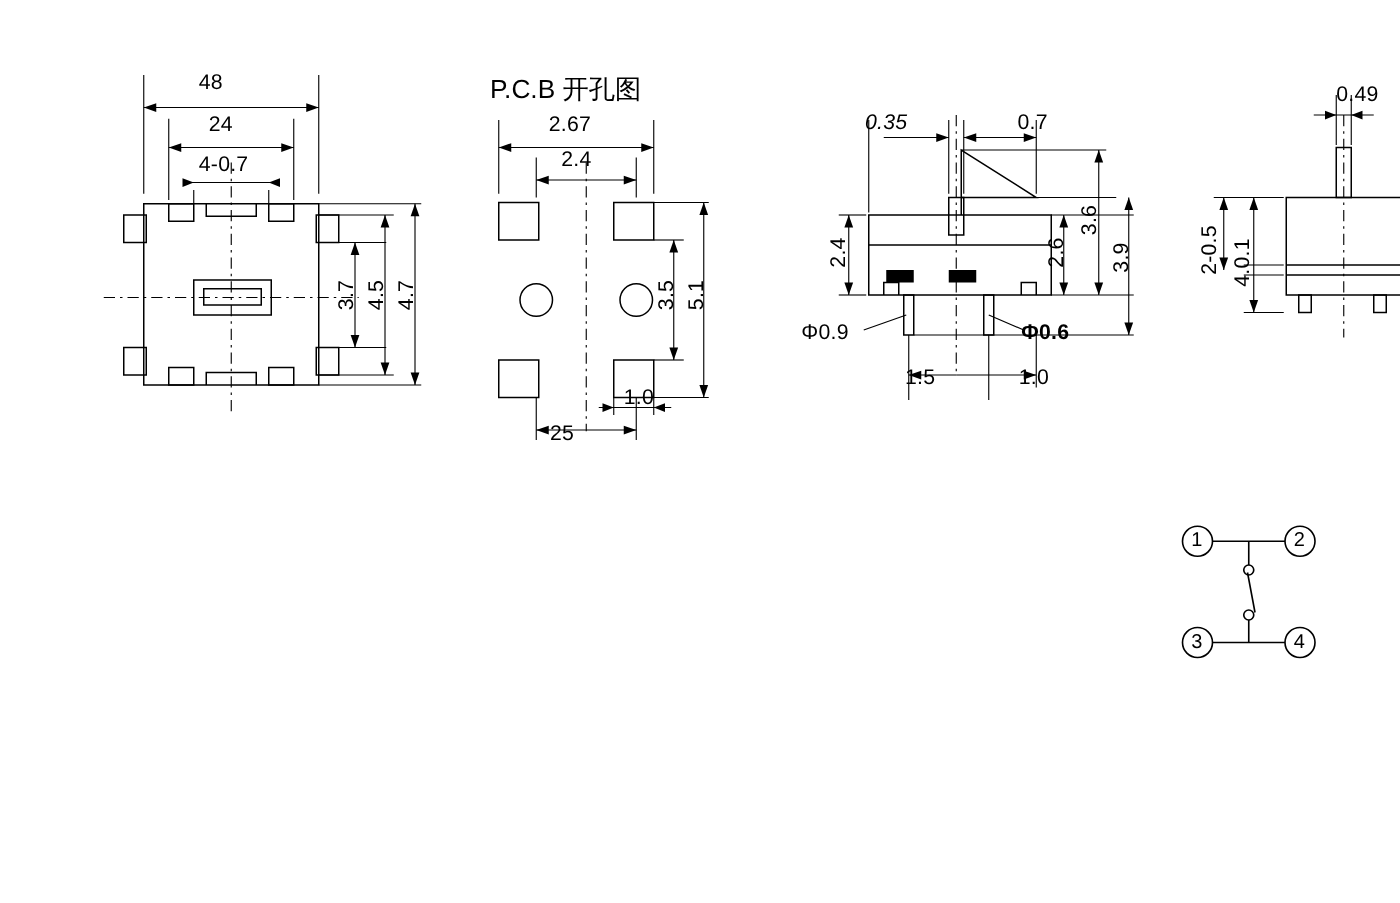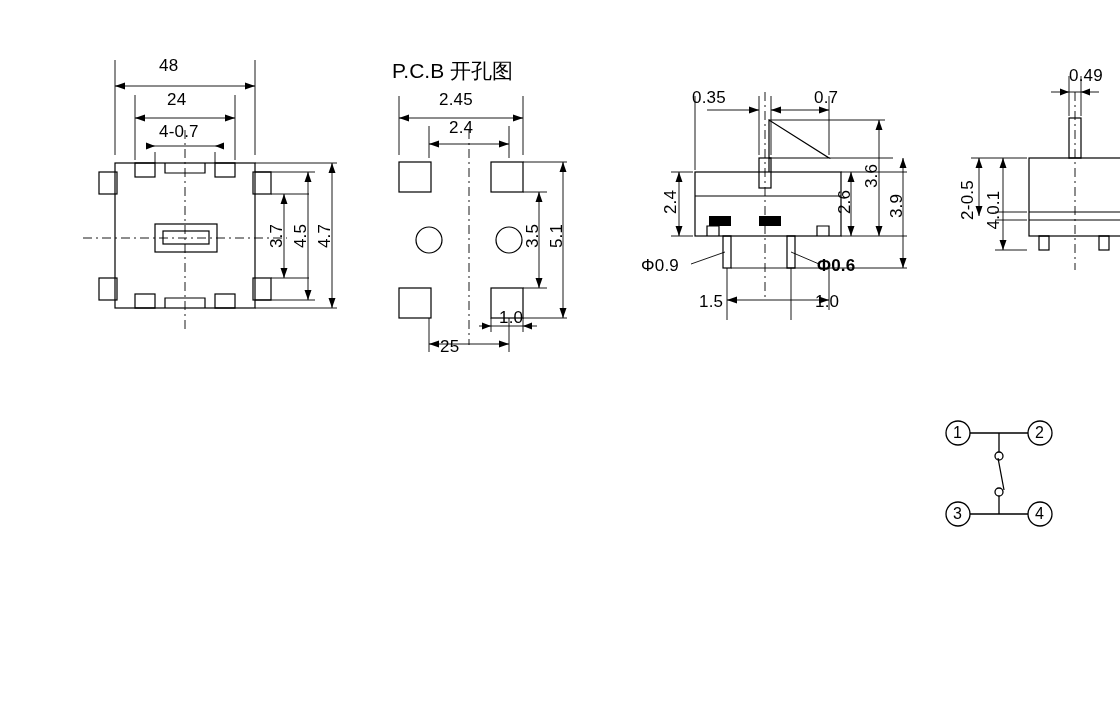--- a/index.html
+++ b/index.html
@@ -151,21 +151,21 @@
 
         <line x1="382" y1="318" x2="382" y2="352"></line>
         <line x1="462" y1="318" x2="462" y2="352"></line>
         <line x1="382" y1="344" x2="462" y2="344"></line>
         <path d="M382 344 l10 -3.5 l0 7 z" fill="#000" stroke="none"></path>
         <path d="M462 344 l-10 -3.5 l0 7 z" fill="#000" stroke="none"></path>
       </g>
     </g>
   </svg>
 
-  <div class="lbl" style="left:392px;top:90px;">2.45</div>
+  <div class="lbl" style="left:392px;top:90px;">2.67</div>
   <div class="lbl" style="left:402px;top:118px;">2.4</div>
   <div class="lbl rot" style="left:474px;top:226px;transform:rotate(-90deg);">3.5</div>
   <div class="lbl rot" style="left:498px;top:226px;transform:rotate(-90deg);">5.1</div>
   <div class="lbl" style="left:452px;top:308px;">1.0</div>
   <div class="lbl" style="left:393px;top:337px;">25</div>
 
   <svg width="1120" height="722">
     <g stroke="#000" fill="none" stroke-width="1.2">
 
       <rect x="648" y="172" width="146" height="64"></rect>
@@ -231,29 +231,29 @@
         <line x1="718" y1="300" x2="782" y2="300"></line>
         <path d="M782 300 l-10 -3.5 l0 7 z" fill="#000" stroke="none"></path>
         <line x1="782" y1="268" x2="782" y2="310"></line>
 
         <line x1="678" y1="252" x2="644" y2="264"></line>
         <line x1="744" y1="252" x2="772" y2="264"></line>
       </g>
     </g>
   </svg>
 
-  <div class="lbl" style="left:645px;top:88px;">0.35</div>
+  <div class="lbl" style="left:645px;top:88px;font-style:italic;">0.35</div>
   <div class="lbl" style="left:767px;top:88px;">0.7</div>
   <div class="lbl rot" style="left:612px;top:192px;transform:rotate(-90deg);">2.4</div>
   <div class="lbl rot" style="left:786px;top:192px;transform:rotate(-90deg);">2.6</div>
   <div class="lbl rot" style="left:813px;top:166px;transform:rotate(-90deg);">3.6</div>
   <div class="lbl rot" style="left:838px;top:196px;transform:rotate(-90deg);">3.9</div>
   <div class="lbl" style="left:594px;top:256px;">Φ0.9</div>
   <div class="lbl" style="left:770px;top:256px;font-weight:bold;">Φ0.6</div>
-  <div class="lbl" style="left:652px;top:292px;">1.5</div>
+  <div class="lbl" style="left:677px;top:292px;">1.5</div>
   <div class="lbl" style="left:768px;top:292px;">1.0</div>
 
   <svg width="1120" height="722">
     <g stroke="#000" fill="none" stroke-width="1.2">
       <rect x="982" y="158" width="92" height="78"></rect>
       <rect x="1022" y="118" width="12" height="40"></rect>
       <line x1="982" y1="212" x2="1074" y2="212"></line>
       <line x1="982" y1="220" x2="1074" y2="220"></line>
       <rect x="992" y="236" width="10" height="14"></rect>
       <rect x="1052" y="236" width="10" height="14"></rect>

